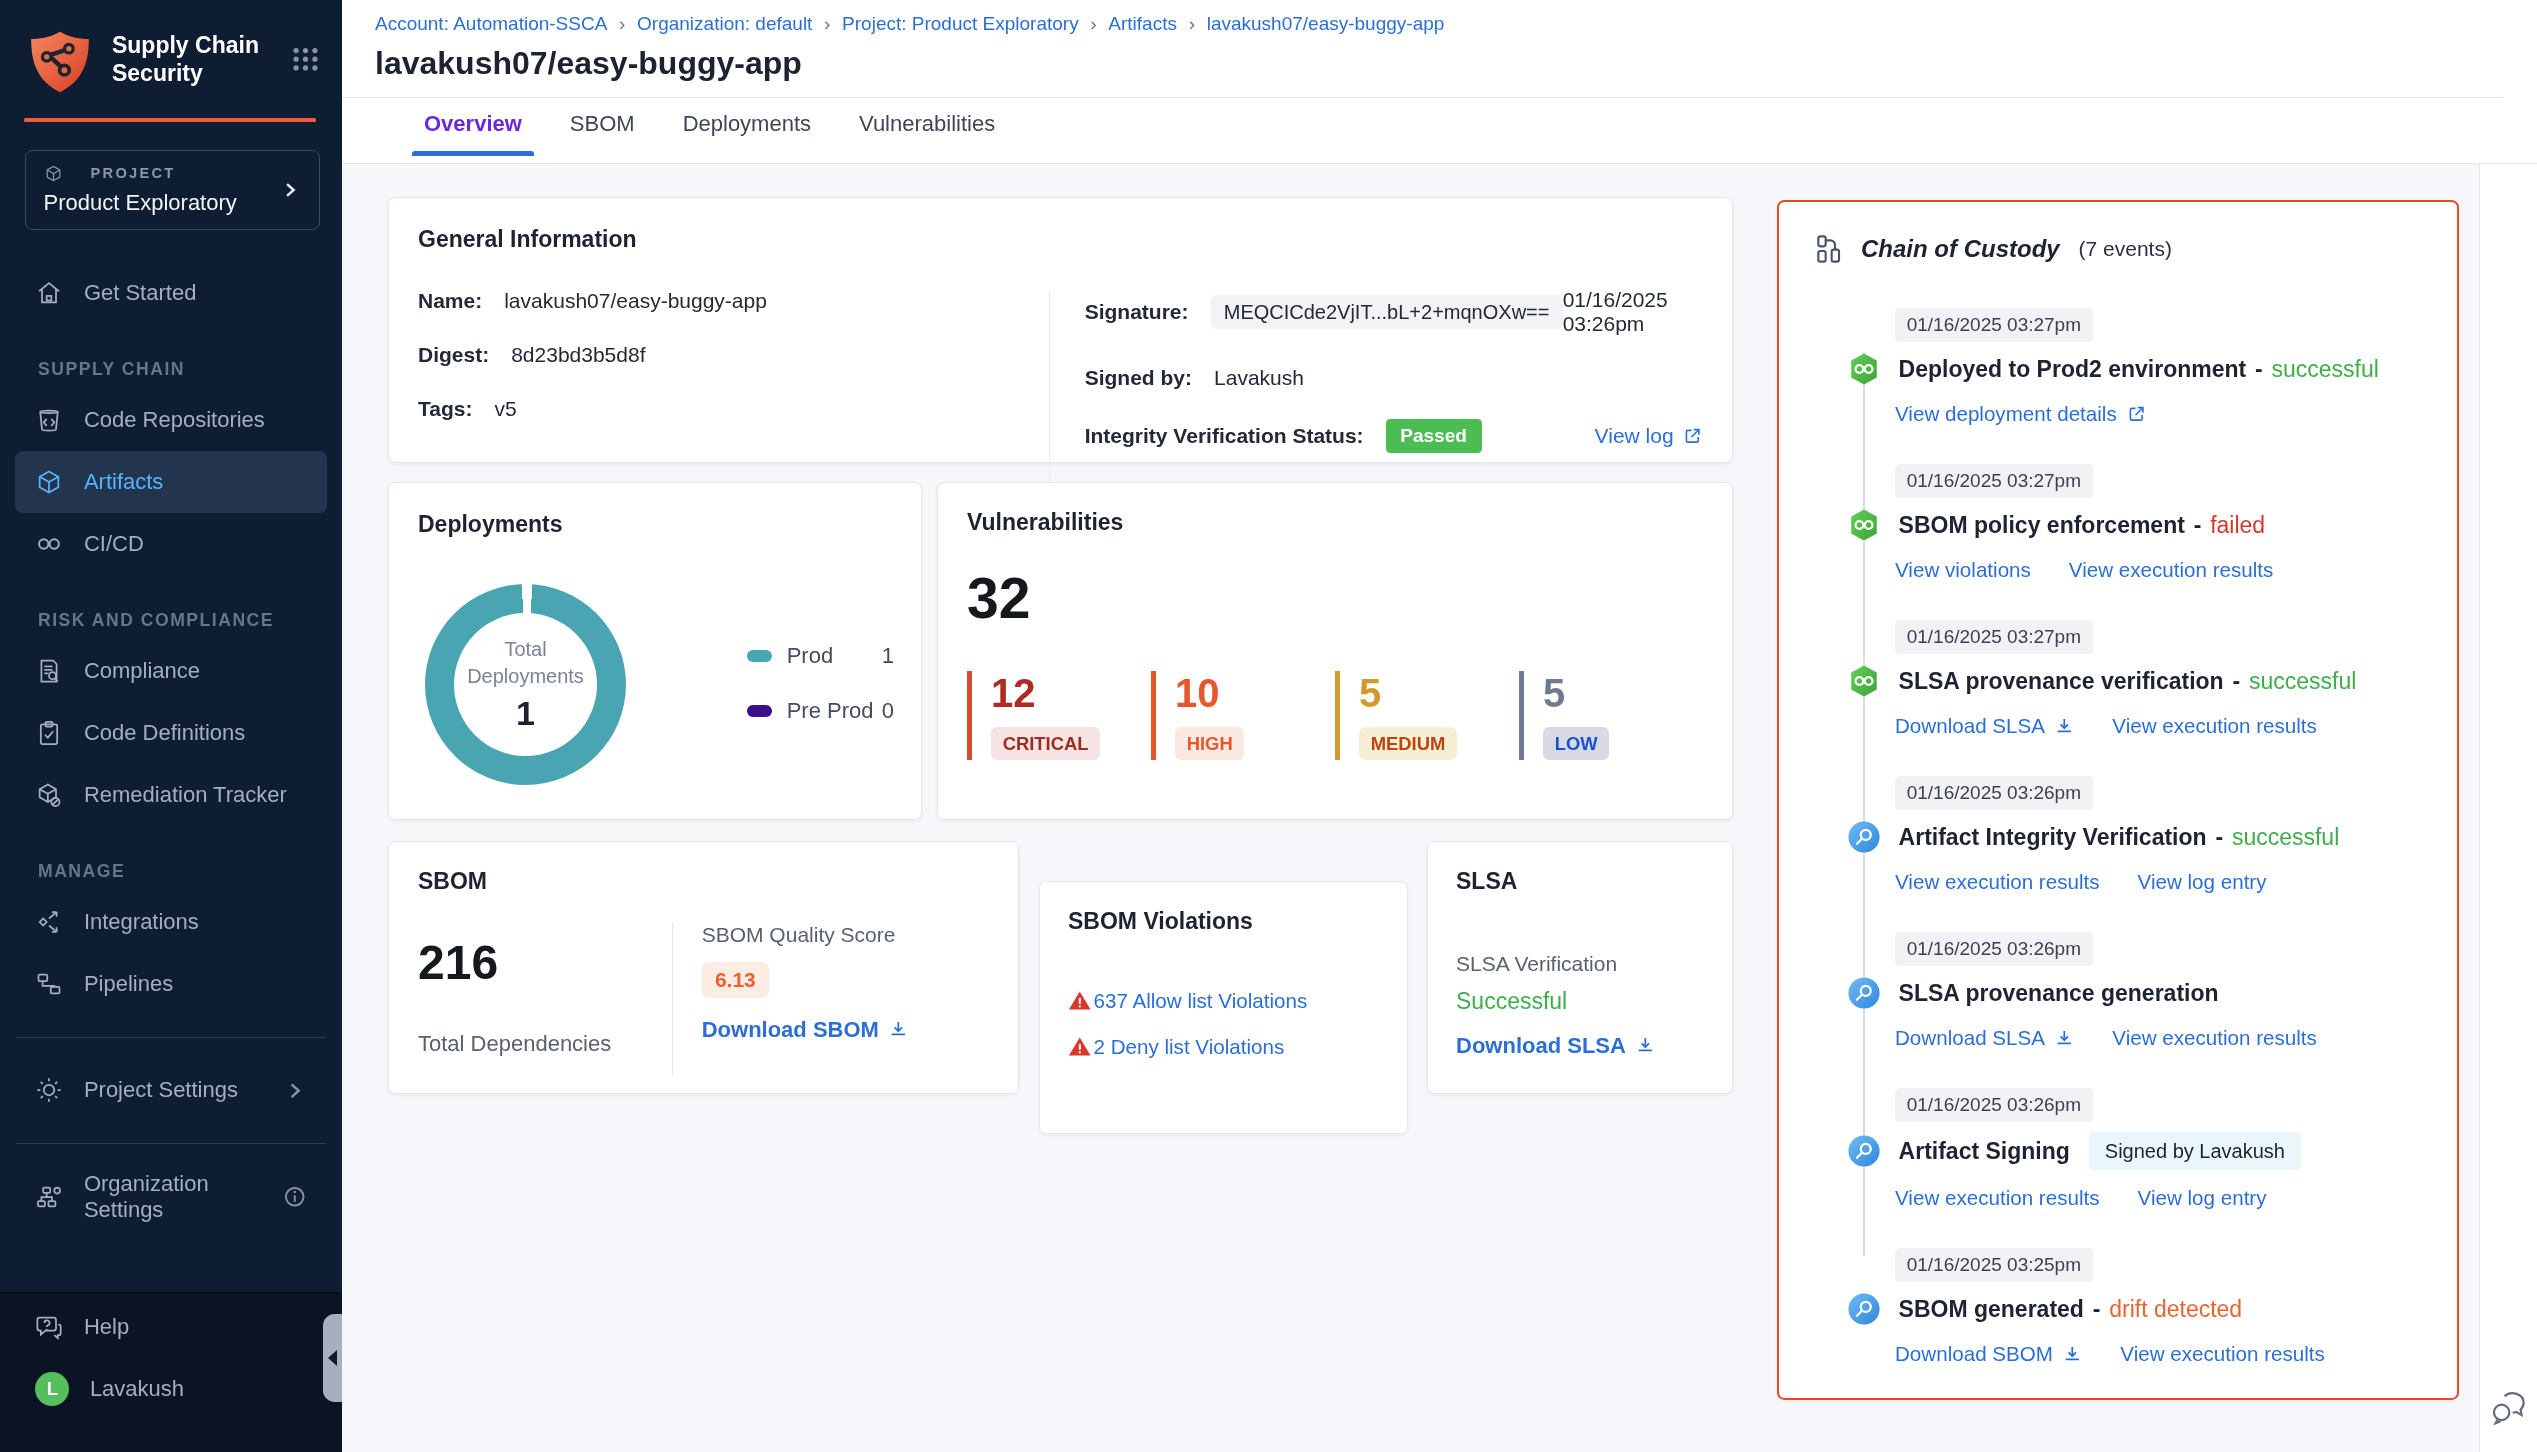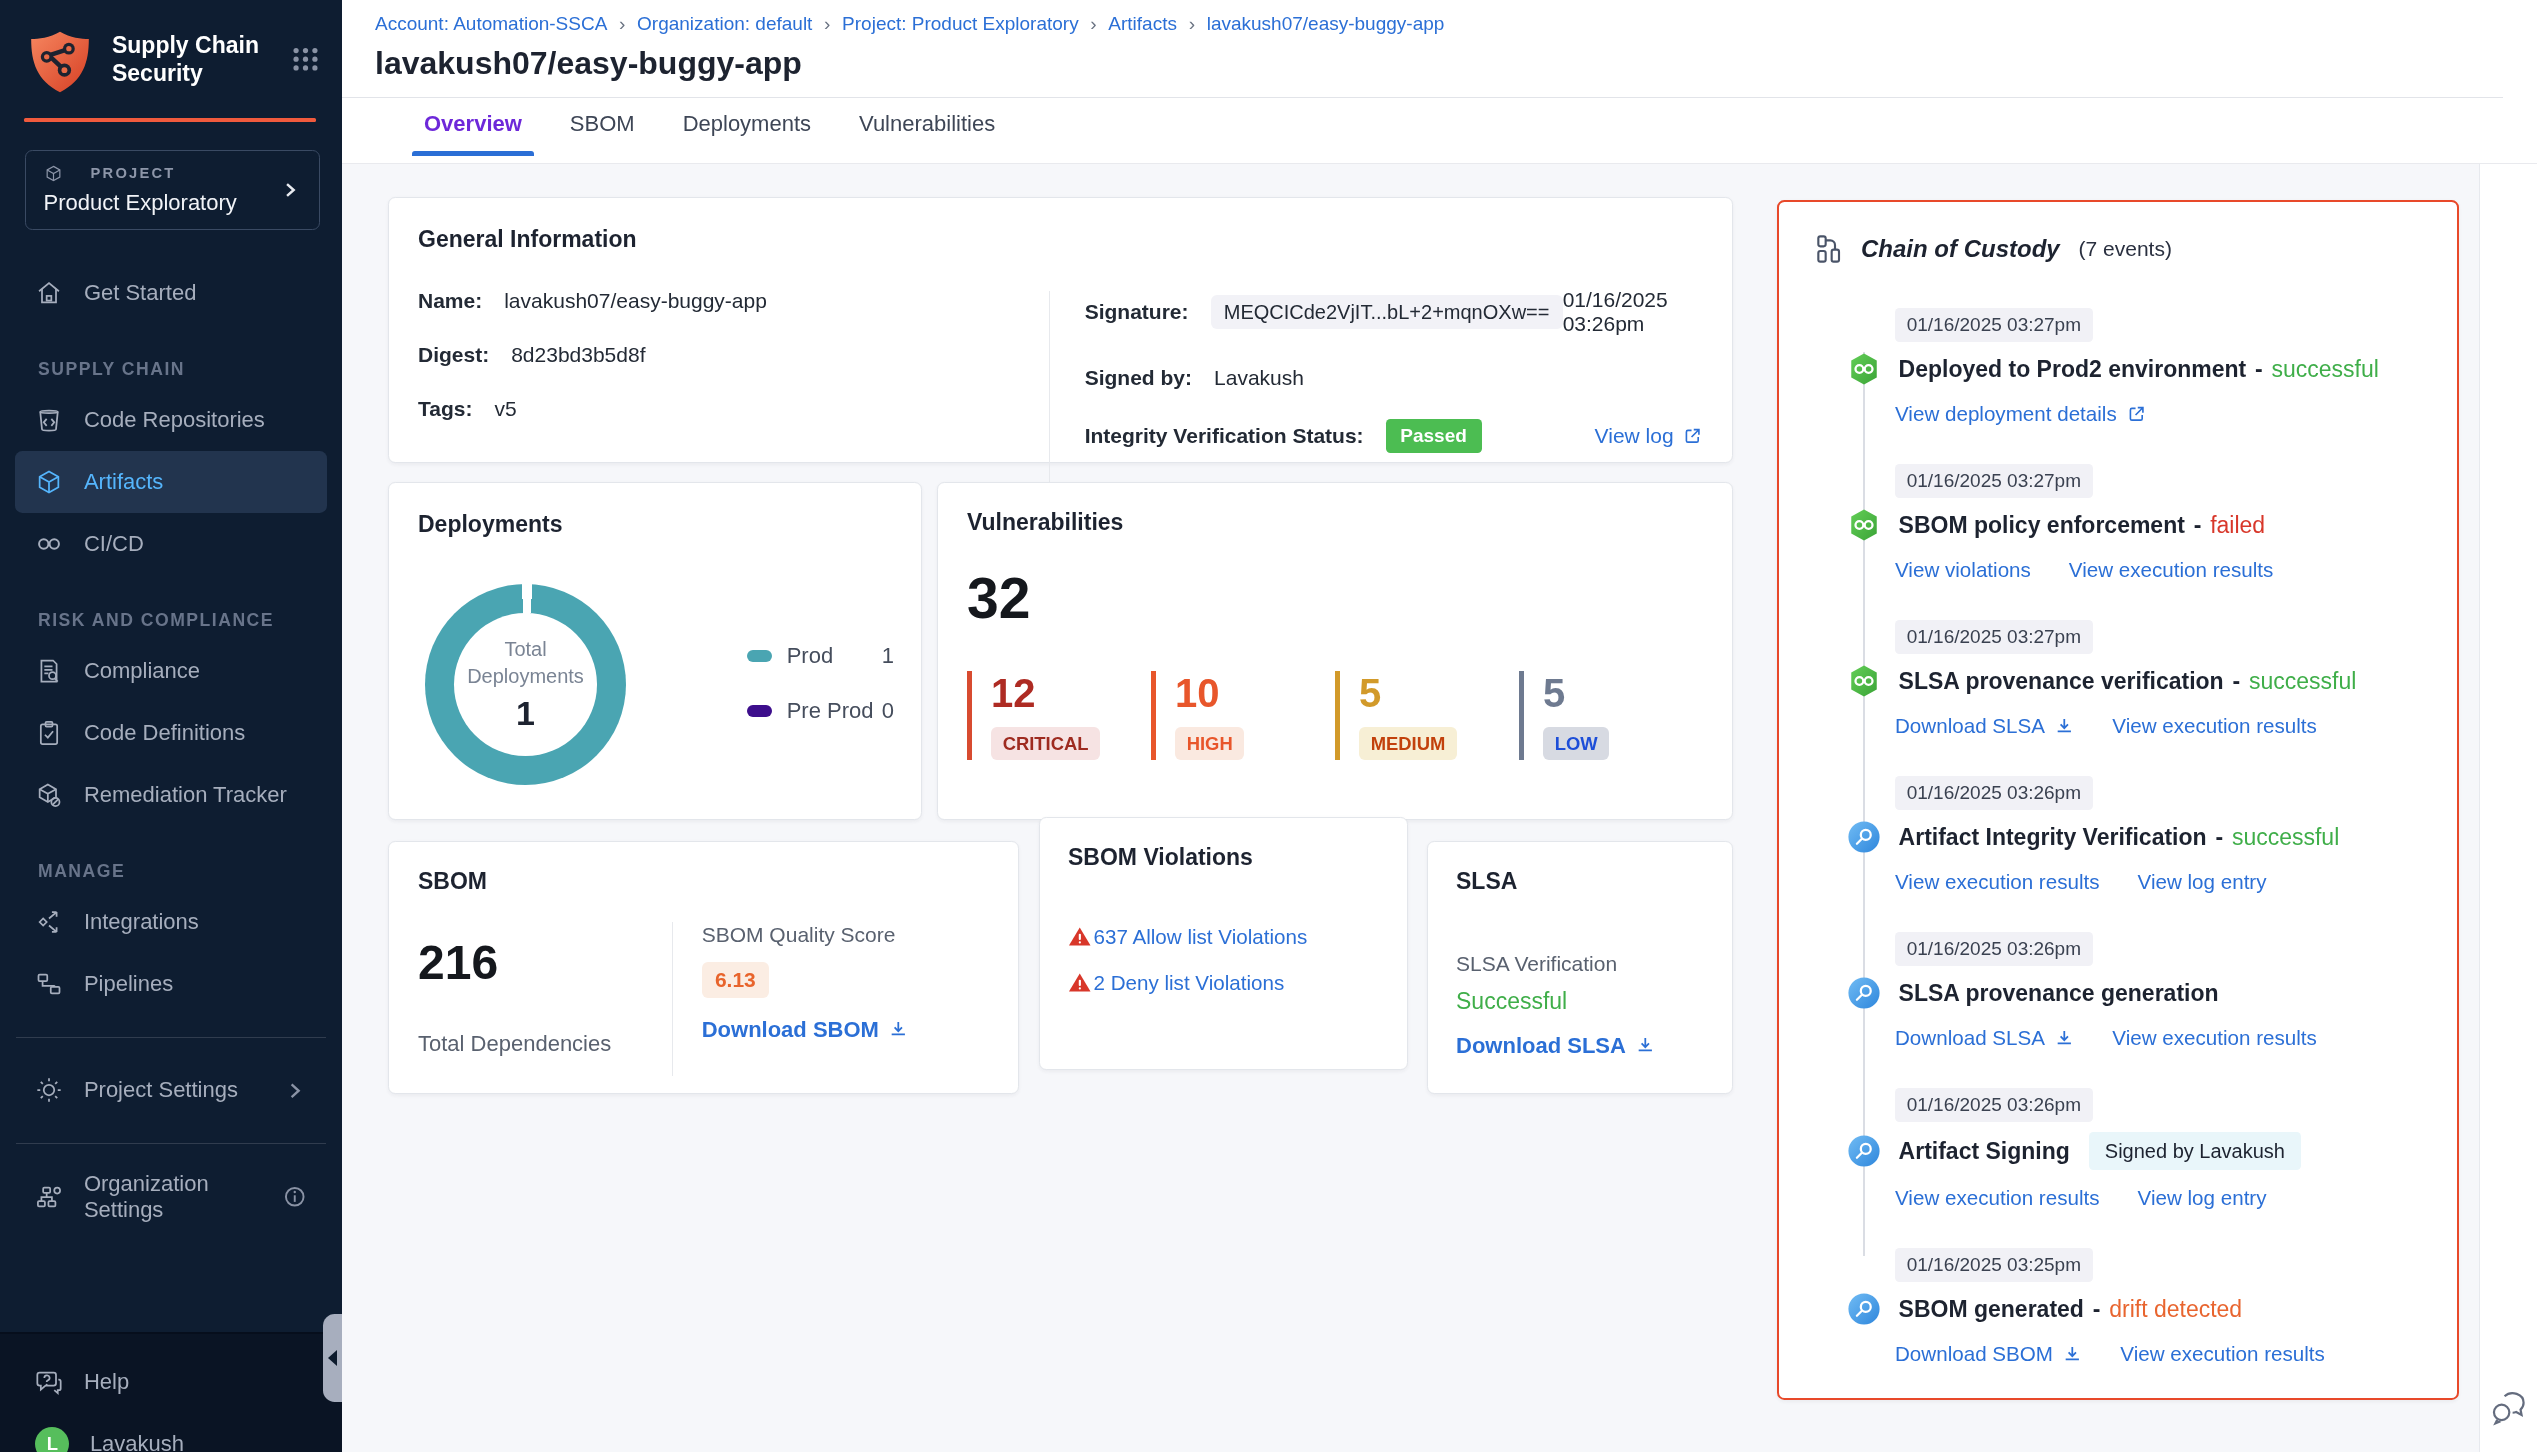--- a/index.html
+++ b/index.html
@@ -23,21 +23,21 @@
   .pb-chev { width:22px; height:22px; color:#E8EBF0; }
 
   .nav { margin-top:32px; }
   .nav-item { display:flex; align-items:center; gap:20.6px; height:62px; margin:0 14.7px; padding:0 20.6px; border-radius:7.3px; font-size:22px; color:#A6AEBD; cursor:pointer; }
   .nav-item svg { width:28px; height:28px; flex:0 0 auto; }
   .nav-item .right-adorn { margin-left:auto; width:23.5px; height:23.5px; color:#8A93A5; }
   .nav-item.active { background:#22344E; color:#55B5FC; }
   .nav-section { margin:35px 0 8.8px 38px; font-size:17.6px; font-weight:bold; color:#68748A; letter-spacing:1.5px; }
   .nav-divider { height:0.7px; background:rgba(255,255,255,0.14); margin:22px 16px; }
 
-  .side-footer { position:absolute; left:0; bottom:0; width:100%; height:120px; background:#0A1424; border-top:2.9px solid #060E1C; padding-top:17px; }
+  .side-footer { position:absolute; left:0; bottom:0; width:100%; height:160px; background:#0A1424; border-top:2.9px solid #060E1C; padding-top:2px; }
   .avatar { width:34px; height:34px; border-radius:50%; background:#56BE5C; color:#fff; font-size:18.4px; font-weight:bold; display:flex; align-items:center; justify-content:center; flex:0 0 auto; }
   .collapse-handle { position:absolute; right:0; top:1314px; width:19px; height:88px; background:#A7AEBE; border-radius:11.7px 0 0 11.7px; display:flex; align-items:center; justify-content:center; cursor:pointer; z-index:6; }
   .collapse-handle .tri { width:0; height:0; border-top:8px solid transparent; border-bottom:8px solid transparent; border-right:9.5px solid #0D1B2D; }
 
   
   .main-header { position:absolute; left:342px; top:0; right:0; height:163px; background:#fff; }
   .breadcrumb { display:flex; align-items:center; padding:13.2px 0 0 33px; font-size:19px; }
   .breadcrumb a { color:#2B6FD6; text-decoration:none; cursor:pointer; }
   .bc-sep { color:#6B7483; margin:0 11.7px; font-size:19px; }
   .page-title { margin:10.3px 0 0 33px; font-size:32px; font-weight:bold; color:#1D2330; }
@@ -105,21 +105,21 @@
   .sbom-body { display:flex; margin-top:22px; }
   .sbom-left { width:254px; }
   .sbom-total { font-size:48px; font-weight:bold; color:#15181D; margin-top:17.6px; }
   .sbom-total-label { font-size:22px; color:#59616F; margin-top:41px; }
   .sbom-vdiv { width:0.7px; background:#E7E9ED; margin:4.4px 29px 0 0; height:154px; }
   .sbom-right { padding-top:5.9px; }
   .score-label { font-size:21px; color:#59616F; }
   .score-pill { display:inline-block; margin:14.7px 0 19px 0; background:#FBEDE3; color:#E8642C; font-weight:bold; font-size:21px; padding:5.9px 13.2px; border-radius:5.9px; }
   .dl-link { font-size:22px; font-weight:bold; }
 
-  .viol { left:697px; top:653px; width:369px; height:253px; padding:26.4px 28px; }
+  .viol { left:697px; top:717px; width:369px; height:253px; padding:26.4px 28px; }
   .viol-row { display:flex; align-items:flex-start; gap:2px; margin-top:22px; }
   .viol-row:first-of-type { margin-top:54px; }
   .warn-tri { width:23.5px; height:23.5px; flex:0 0 auto; }
 
   .slsa { left:1085px; top:677px; width:306px; height:253px; padding:26.4px 28px; }
   .slsa-label { font-size:21px; color:#59616F; margin-top:57px; }
   .slsa-status { font-size:23px; color:#3FAE49; margin-top:11.7px; }
   .slsa .dl-link { margin-top:17.6px; }
 
   

